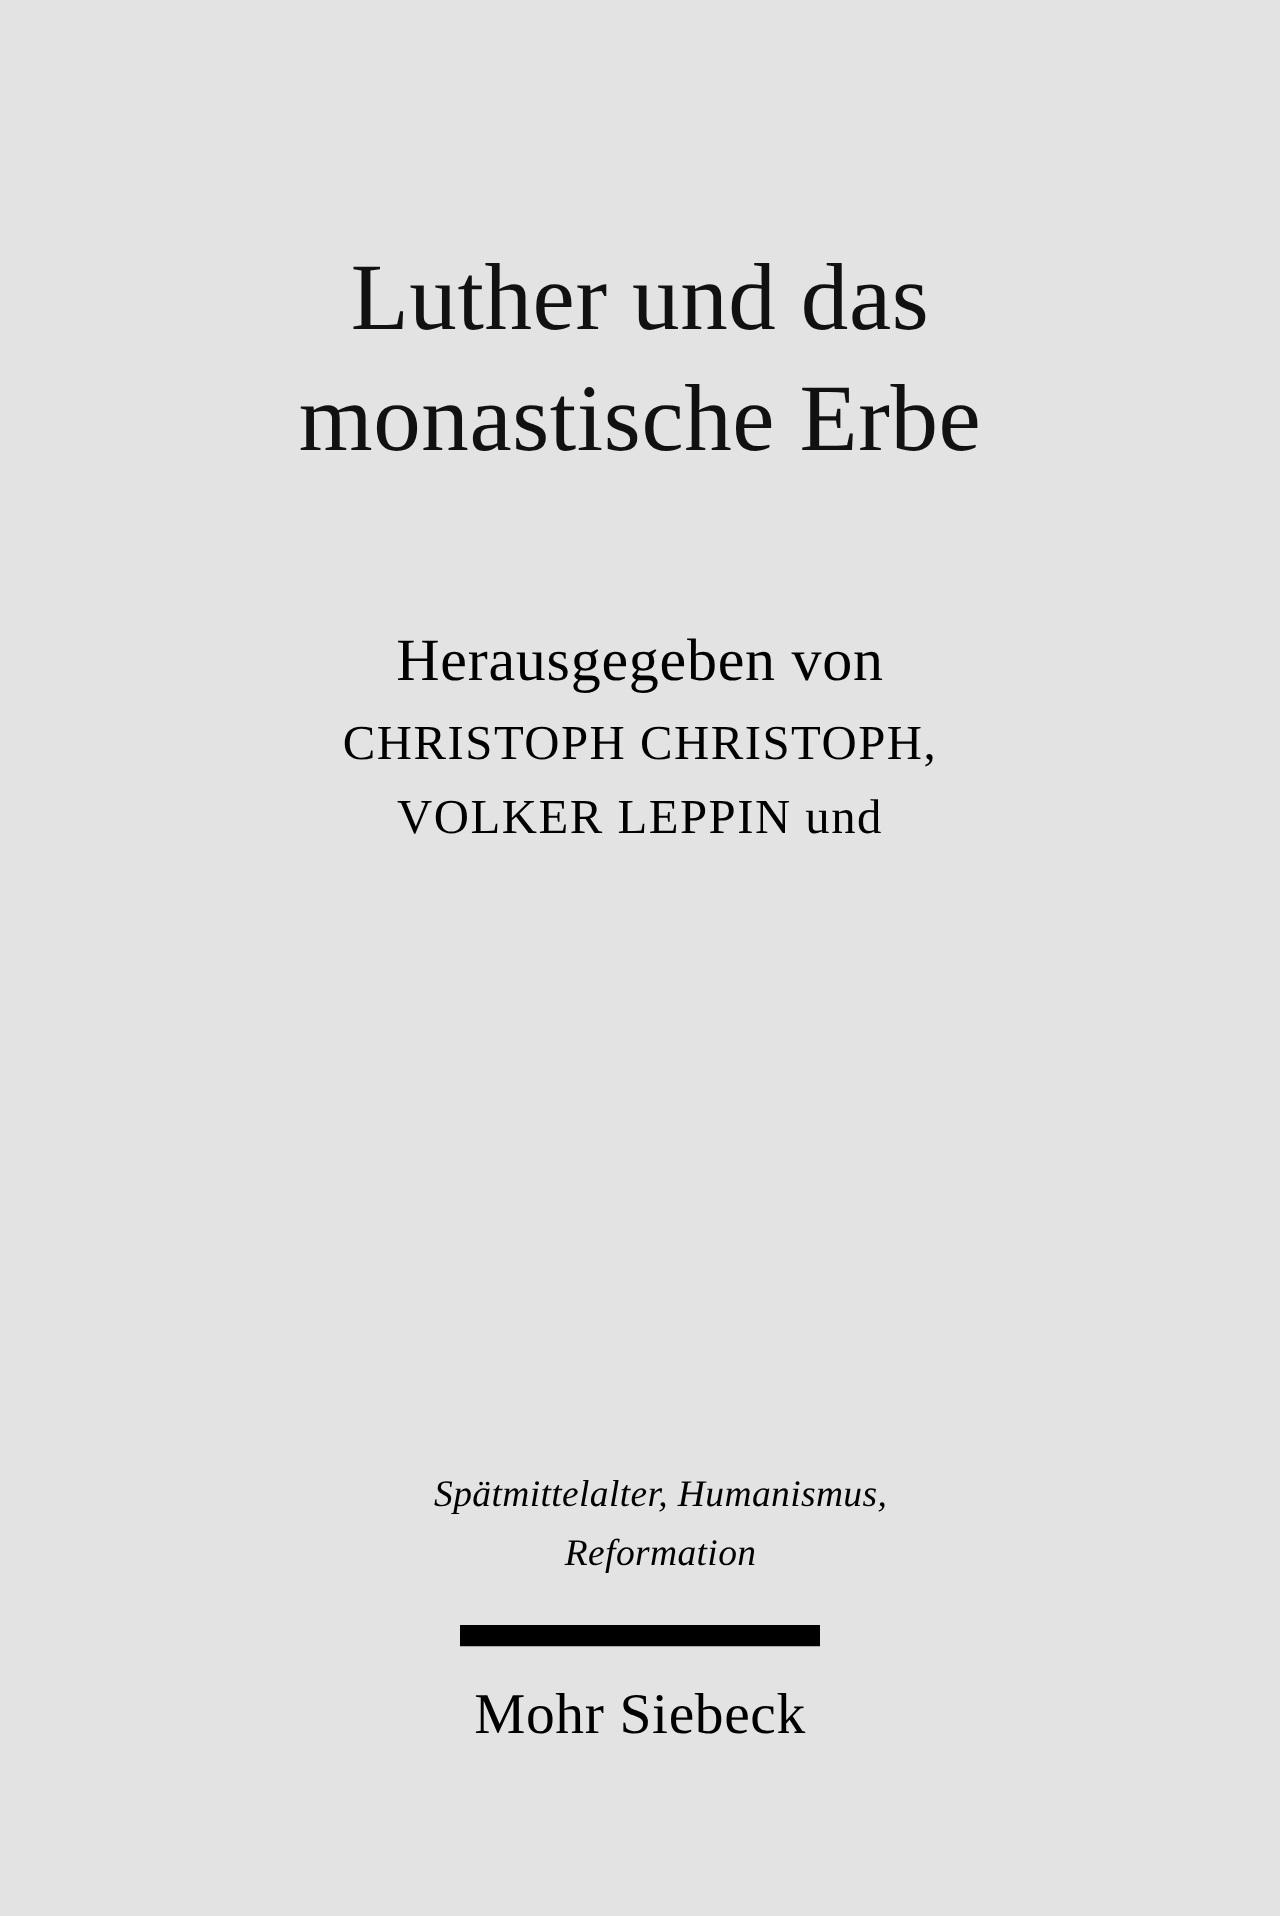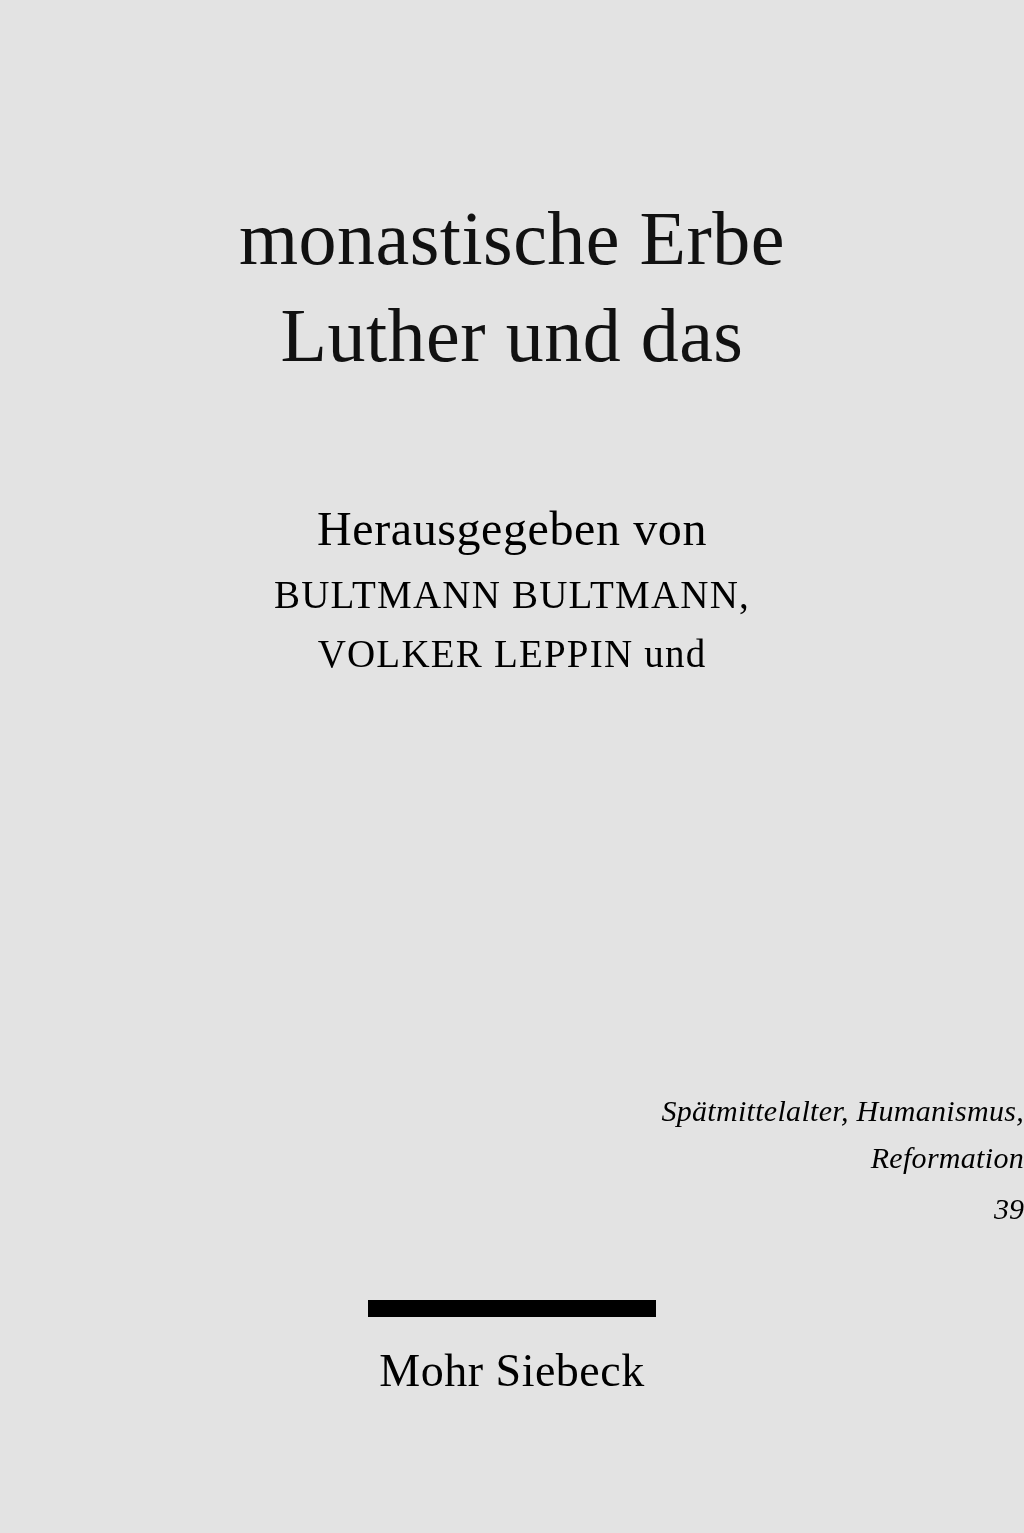--- a/index.html
+++ b/index.html
@@ -49,22 +49,22 @@
   }
   .editor-name {
     font-size: 39px;
     line-height: 1.52;
     letter-spacing: 1.2px;
   }
   .series-block {
     position: absolute;
     left: 0;
     right: 0;
-    top: 1088px;
-    text-align: right;
+    top: 1173px;
+    text-align: center;
     padding-left: 33px;
   }
   .series-line {
     font-style: italic;
     font-size: 30px;
     line-height: 1.55;
     letter-spacing: 0.3px;
   }
   .series-number {
     font-style: italic;
@@ -97,34 +97,33 @@
     font-weight: 400;
     margin-top: 44px;
   }
 </style>
 </head>
 <body>
 
 <div class="cover">
 
   <div class="title-block">
+    <div class="title-line">Luther und das</div>
     <div class="title-line">monastische Erbe</div>
-    <div class="title-line">Luther und das</div>
   </div>
 
   <div class="editors-block">
     <div class="edited-by">Herausgegeben von</div>
-    <div class="editor-name">BULTMANN BULTMANN,</div>
+    <div class="editor-name">CHRISTOPH CHRISTOPH,</div>
     <div class="editor-name">VOLKER LEPPIN und</div>
   </div>
 
   <div class="series-block">
     <div class="series-line">Spätmittelalter, Humanismus,</div>
     <div class="series-line">Reformation</div>
-    <div class="series-number">39</div>
   </div>
 
   <div class="rule"></div>
 
   <div class="publisher">
     <span class="light">Mohr</span>
     <b>Siebeck</b>
   </div>
 
 </div>

